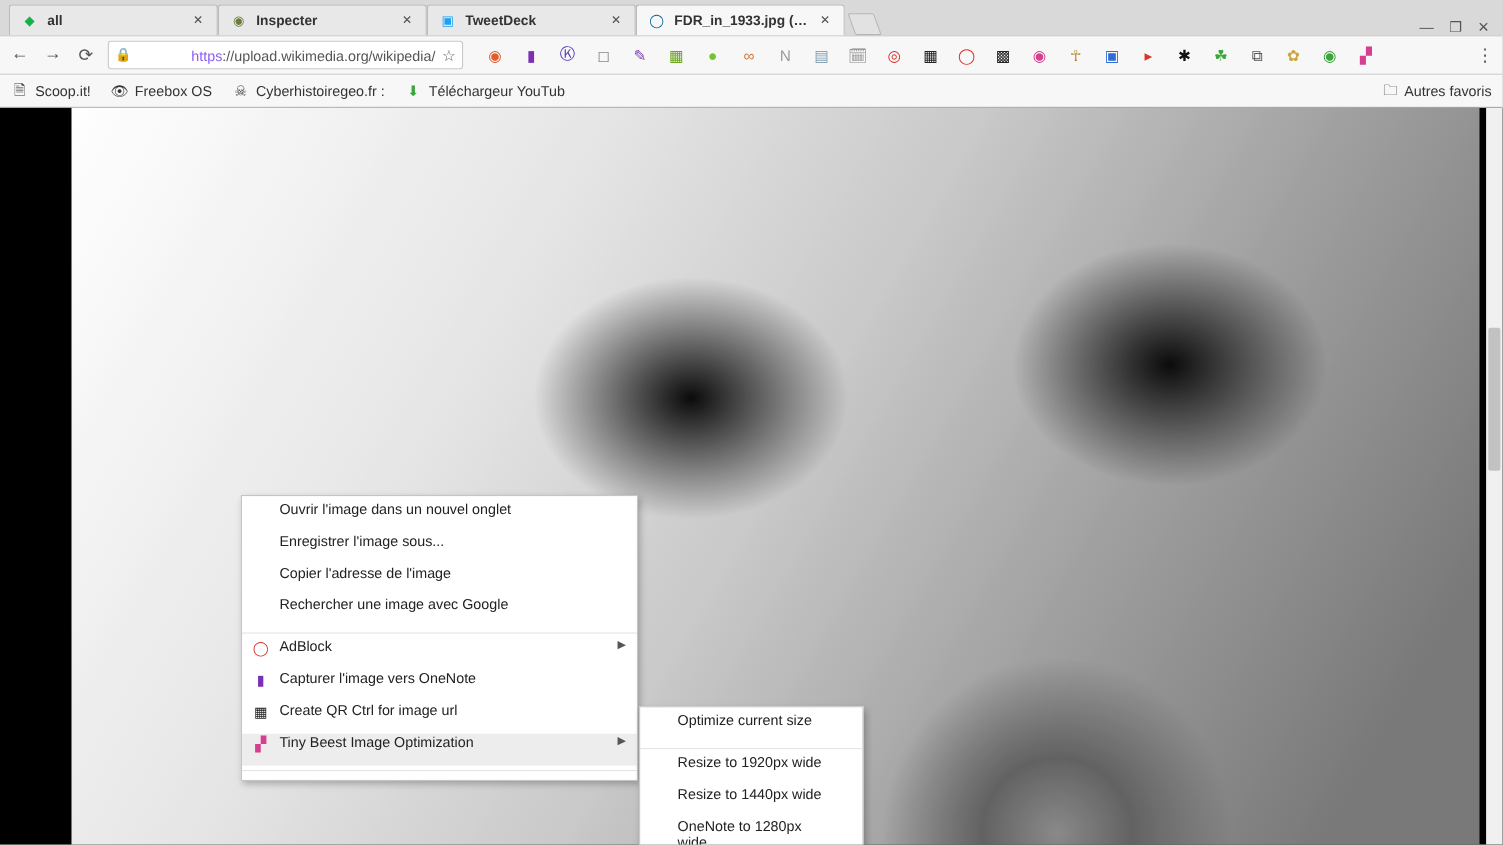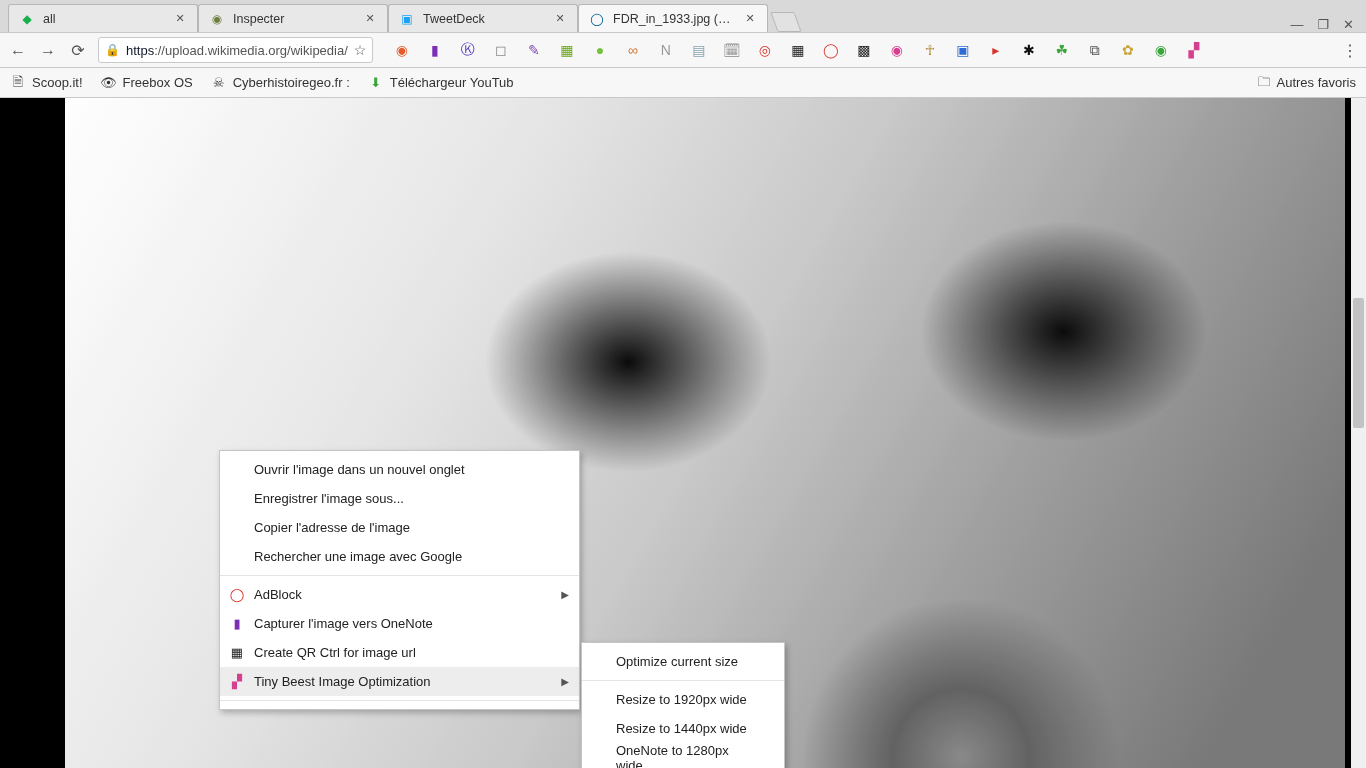--- a/index.html
+++ b/index.html
@@ -2,30 +2,30 @@
 <html><head>
 <meta charset="utf-8">
 <style>
 * { margin:0; padding:0; box-sizing:border-box; font-family:"Segoe UI",Arial,sans-serif; }
 html,body { width:1366px; height:768px; overflow:hidden; background:#fff; }
 .chrome-top { background:#d9d9d9; }
 .tab-strip { display:flex; align-items:flex-end; height:32px; padding-left:8px; gap:0; }
 .tab { display:flex; align-items:center; gap:8px; height:28px; padding:0 10px; background:#e8e8e8; border:1px solid #b7b7b7; border-bottom:none; border-radius:3px 3px 0 0; font-size:12.5px; color:#333; width:190px; position:relative; cursor:default; }
 .tab.active { background:#f7f7f7; }
 .tab .favicon { width:16px; height:16px; flex:0 0 16px; display:flex; align-items:center; justify-content:center; font-size:12px; }
-.tab .title { flex:1; white-space:nowrap; overflow:hidden; text-overflow:ellipsis; }
+.tab .title { flex:1; white-space:nowrap; overflow:hidden; text-overflow:ellipsis;font-weight:bold; }
 .tab .close { width:14px; height:14px; flex:0 0 14px; display:flex; align-items:center; justify-content:center; color:#555; font-size:11px; }
 .newtab { width:24px; height:20px; background:#e2e2e2; border:1px solid #b7b7b7; margin-left:6px; transform:skewX(20deg); border-radius:2px; }
 .win-controls { margin-left:auto; display:flex; gap:14px; padding:6px 12px 0 0; color:#555; font-size:13px; }
 .toolbar { display:flex; align-items:center; height:36px; background:#f7f7f7; border-top:1px solid #c9c9c9; border-bottom:1px solid #c9c9c9; padding:0 8px; gap:10px; }
 .nav-btn { width:20px; height:20px; display:flex; align-items:center; justify-content:center; color:#555; }
 .omnibox { flex:0 0 270px; height:26px; border:1px solid #c9c9c9; border-radius:3px; background:#fff; display:flex; align-items:center; padding:0 6px; gap:6px; font-size:13px; }
 .lock { color:#0a8f3c; font-size:12px; }
 .url { color:#555; white-space:nowrap; overflow:hidden; }
-.url .secure { color:#0f172a; }
+.url .secure { color:#8b5cf6;margin-left:48px; }
 .star { color:#555; font-size:14px; margin-left:auto; }
 .ext-row { display:flex; align-items:center; gap:16px; margin-left:10px; }
 .ext { width:17px; height:17px; display:flex; align-items:center; justify-content:center; font-size:14px; }
 .menu-btn { margin-left:auto; color:#555; font-size:16px; }
 .bookmarks { display:flex; align-items:center; height:30px; background:#f7f7f7; border-bottom:1px solid #c9c9c9; padding:0 10px; gap:18px; font-size:13px; color:#333; }
 .bm { display:flex; align-items:center; gap:6px; }
 .bm .ico { width:16px; height:16px; display:flex; align-items:center; justify-content:center; font-size:13px; }
 .autres { margin-left:auto; display:flex; align-items:center; gap:6px; }
 .viewport { position:relative; width:100%; height:calc(768px - 98px); background:#000; overflow:hidden; }
 .photo { position:absolute; left:65px; top:-40px; width:1280px; height:760px; background:
@@ -33,21 +33,21 @@
   radial-gradient(ellipse 260px 200px at 78% 36%, #1a1a1a 0%, rgba(0,0,0,0) 55%),
   radial-gradient(circle at 70% 92%, #888 0%, #666 6%, rgba(0,0,0,0) 14%),
   linear-gradient(120deg,#efefef 0%,#d8d8d8 30%,#bfbfbf 50%,#9a9a9a 70%,#7a7a7a 90%);
   filter:grayscale(1) contrast(1.15);
 }
 .scroll-v { position:absolute; right:0; top:0; width:15px; height:100%; background:#f0f0f0; }
 .scroll-thumb { position:absolute; right:2px; top:200px; width:11px; height:130px; background:#c2c2c2; border-radius:2px; }
 .ctx { position:absolute; background:#fff; border:1px solid #c5c5c5; box-shadow:2px 3px 6px rgba(0,0,0,0.25); font-size:13px; color:#222; padding:4px 0; }
 .ctx.main { left:219px; top:352px; width:361px; }
 .ctx.sub  { left:581px; top:544px; width:204px; }
-.ctx .item { display:flex; align-items:center; height:29px; padding:0 30px 0 34px; position:relative; cursor:default; }
+.ctx .item { display:flex; align-items:flex-start; height:29px; padding:0 30px 0 34px; position:relative; cursor:default; }
 .ctx .item:hover, .ctx .item.hover { background:#ededed; }
 .ctx .item .ico { position:absolute; left:8px; width:18px; height:18px; display:flex; align-items:center; justify-content:center; font-size:13px; }
 .ctx .item .arrow { position:absolute; right:10px; font-size:10px; color:#555; }
 .ctx .item .shortcut { position:absolute; right:14px; color:#666; font-size:12.5px; }
 .ctx .sep { height:1px; background:#e4e4e4; margin:4px 0; }
 </style>
 </head>
 <body>
 
 <div class="chrome-top">

